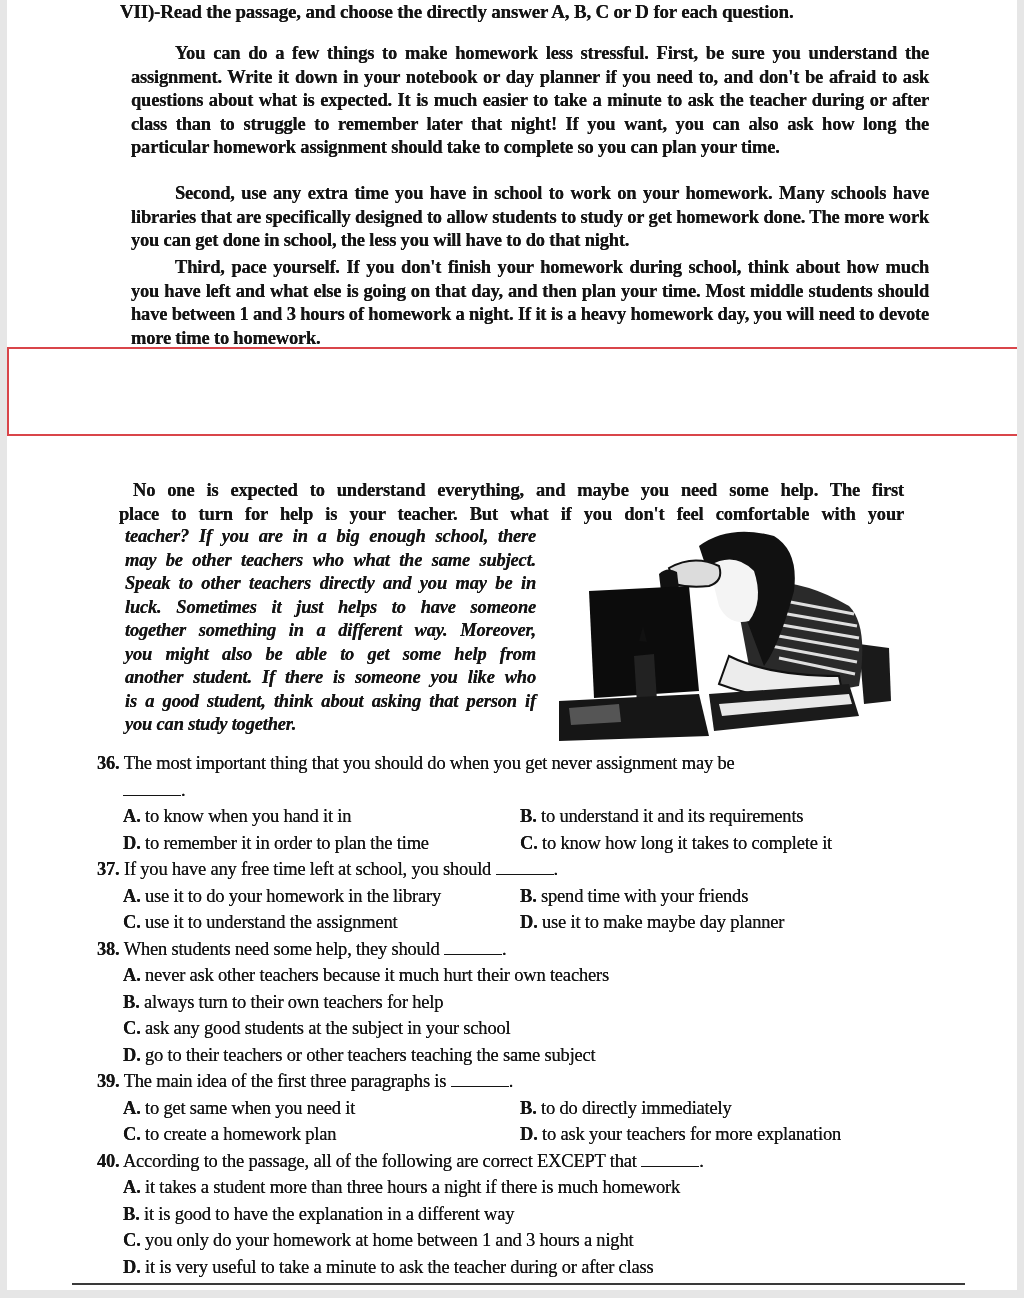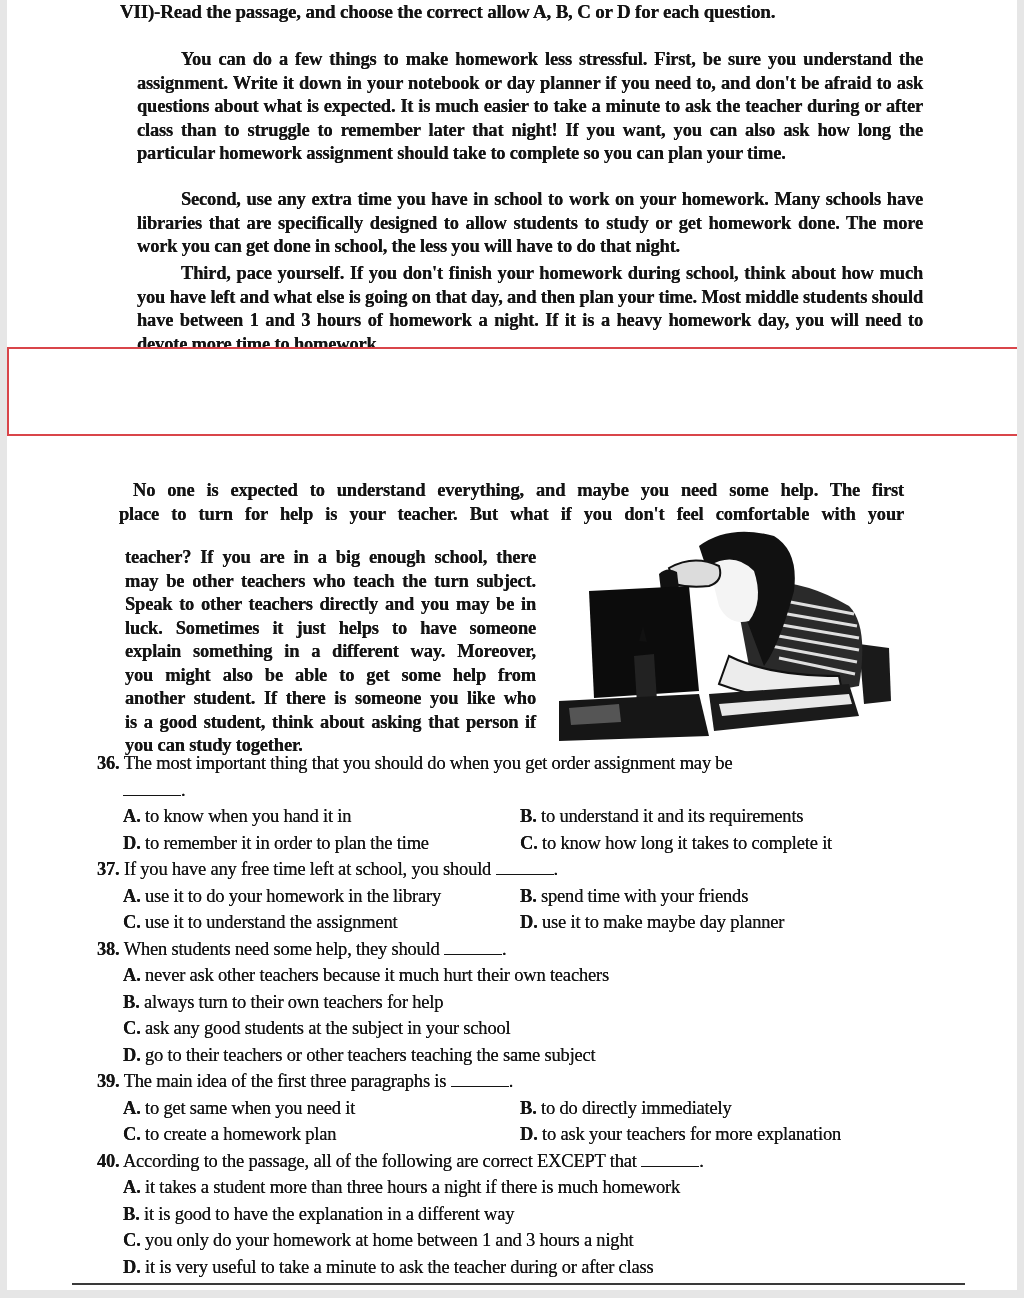--- a/index.html
+++ b/index.html
@@ -32,21 +32,21 @@
     }
     .para {
       position: absolute;
       left: 114px;
       width: 818px;
       text-align: justify;
       font-weight: bold;
       font-family: "Liberation Serif", serif;
       font-stretch: condensed;
     }
-    .para p { margin: 16px; text-indent: 44px; }
+    .para p { margin: 10px; text-indent: 44px; }
     #p1 { top: 32px; }
     #p2 { top: 172px; }
     #p3 { top: 246px; }
     .red-box {
       position: absolute;
       left: 0px; top: 347px;
       width: 1010px; height: 89px;
       border-top: 2px solid #d9454a;
       border-bottom: 2px solid #d9454a;
       border-left: 2px solid #d9454a;
@@ -57,24 +57,25 @@
       position: absolute;
       left: 112px; top: 479px;
       width: 785px;
       text-align: justify;
       font-weight: bold;
     }
     .p4-full .line { display: block; text-align-last: justify; }
     .p4-full .first { text-indent: 14px; }
     .p4-col {
       position: absolute;
-      left: 118px; top: 546px;
+      left: 118px; top: 525px;
       width: 411px;
       text-align: justify;
       font-weight: bold;
+      font-style: italic;
     }
     .p4-col .line { display: block; text-align-last: justify; }
     .p4-col .line.last { text-align-last: left; }
     .photo {
       position: absolute;
       left: 552px; top: 526px;
       width: 340px; height: 218px;
     }
     .questions {
       position: absolute;
@@ -100,45 +101,45 @@
       left: 65px; top: 1283px;
       width: 893px; height: 0;
       border-top: 2.5px solid #3a3a3a;
     }
   </style>
 </head>
 <body>
 
 <div class="page">
 
-  <div class="heading scan-text">VII)-Read the passage, and choose the correct allow A, B, C or D for each question.</div>
+  <div class="heading scan-text">VII)-Read the passage, and choose the directly answer A, B, C or D for each question.</div>
 
   <div class="para scan-text" id="p1">
     <p>You can do a few things to make homework less stressful. First, be sure you understand the assignment. Write it down in your notebook or day planner if you need to, and don't be afraid to ask questions about what is expected. It is much easier to take a minute to ask the teacher during or after class than to struggle to remember later that night! If you want, you can also ask how long the particular homework assignment should take to complete so you can plan your time.</p>
   </div>
   <div class="para scan-text" id="p2">
     <p>Second, use any extra time you have in school to work on your homework. Many schools have libraries that are specifically designed to allow students to study or get homework done. The more work you can get done in school, the less you will have to do that night.</p>
   </div>
   <div class="para scan-text" id="p3">
     <p>Third, pace yourself. If you don't finish your homework during school, think about how much you have left and what else is going on that day, and then plan your time. Most middle students should have between 1 and 3 hours of homework a night. If it is a heavy homework day, you will need to devote more time to homework.</p>
   </div>
 
   <div class="red-box"></div>
 
   <div class="p4-full scan-text">
     <span class="line first">No one is expected to understand everything, and maybe you need some help. The first</span>
     <span class="line">place to turn for help is your teacher. But what if you don't feel comfortable with your</span>
   </div>
 
   <div class="p4-col scan-text">
     <span class="line">teacher? If you are in a big enough school, there</span>
-    <span class="line">may be other teachers who teach the turn subject.</span>
+    <span class="line">may be other teachers who what the same subject.</span>
     <span class="line">Speak to other teachers directly and you may be in</span>
     <span class="line">luck. Sometimes it just helps to have someone</span>
-    <span class="line">explain something in a different way. Moreover,</span>
+    <span class="line">together something in a different way. Moreover,</span>
     <span class="line">you might also be able to get some help from</span>
     <span class="line">another student. If there is someone you like who</span>
     <span class="line">is a good student, think about asking that person if</span>
     <span class="line last">you can study together.</span>
   </div>
 
   <svg class="photo" viewBox="0 0 340 218" xmlns="http://www.w3.org/2000/svg">
     <rect width="340" height="218" fill="#ffffff"></rect>
 
     <path d="M300 118 L330 122 L332 175 L305 178 Z" fill="#1a1a1a"></path>
@@ -171,21 +172,21 @@
 
     <path d="M0 175 L140 168 L150 210 L0 215 Z" fill="#161616"></path>
     <path d="M10 182 L60 178 L62 196 L12 199 Z" fill="#555"></path>
   </svg>
 
   <div class="questions scan-text">
 
     <div class="question">
       <div class="q-stem">
         <span class="q-num">36.</span>
-        <span>The most important thing that you should do when you get order assignment may be</span>
+        <span>The most important thing that you should do when you get never assignment may be</span>
       </div>
       <div class="opts"><span class="blank"></span><span>.</span></div>
       <div class="opts">
         <div class="opt-row">
           <div class="cell"><span class="opt-letter">A.</span> <span>to know when you hand it in</span></div>
           <div class="cell"><span class="opt-letter">B.</span> <span>to understand it and its requirements</span></div>
         </div>
         <div class="opt-row">
           <div class="cell"><span class="opt-letter">D.</span> <span>to remember it in order to plan the time</span></div>
           <div class="cell"><span class="opt-letter">C.</span> <span>to know how long it takes to complete it</span></div>

